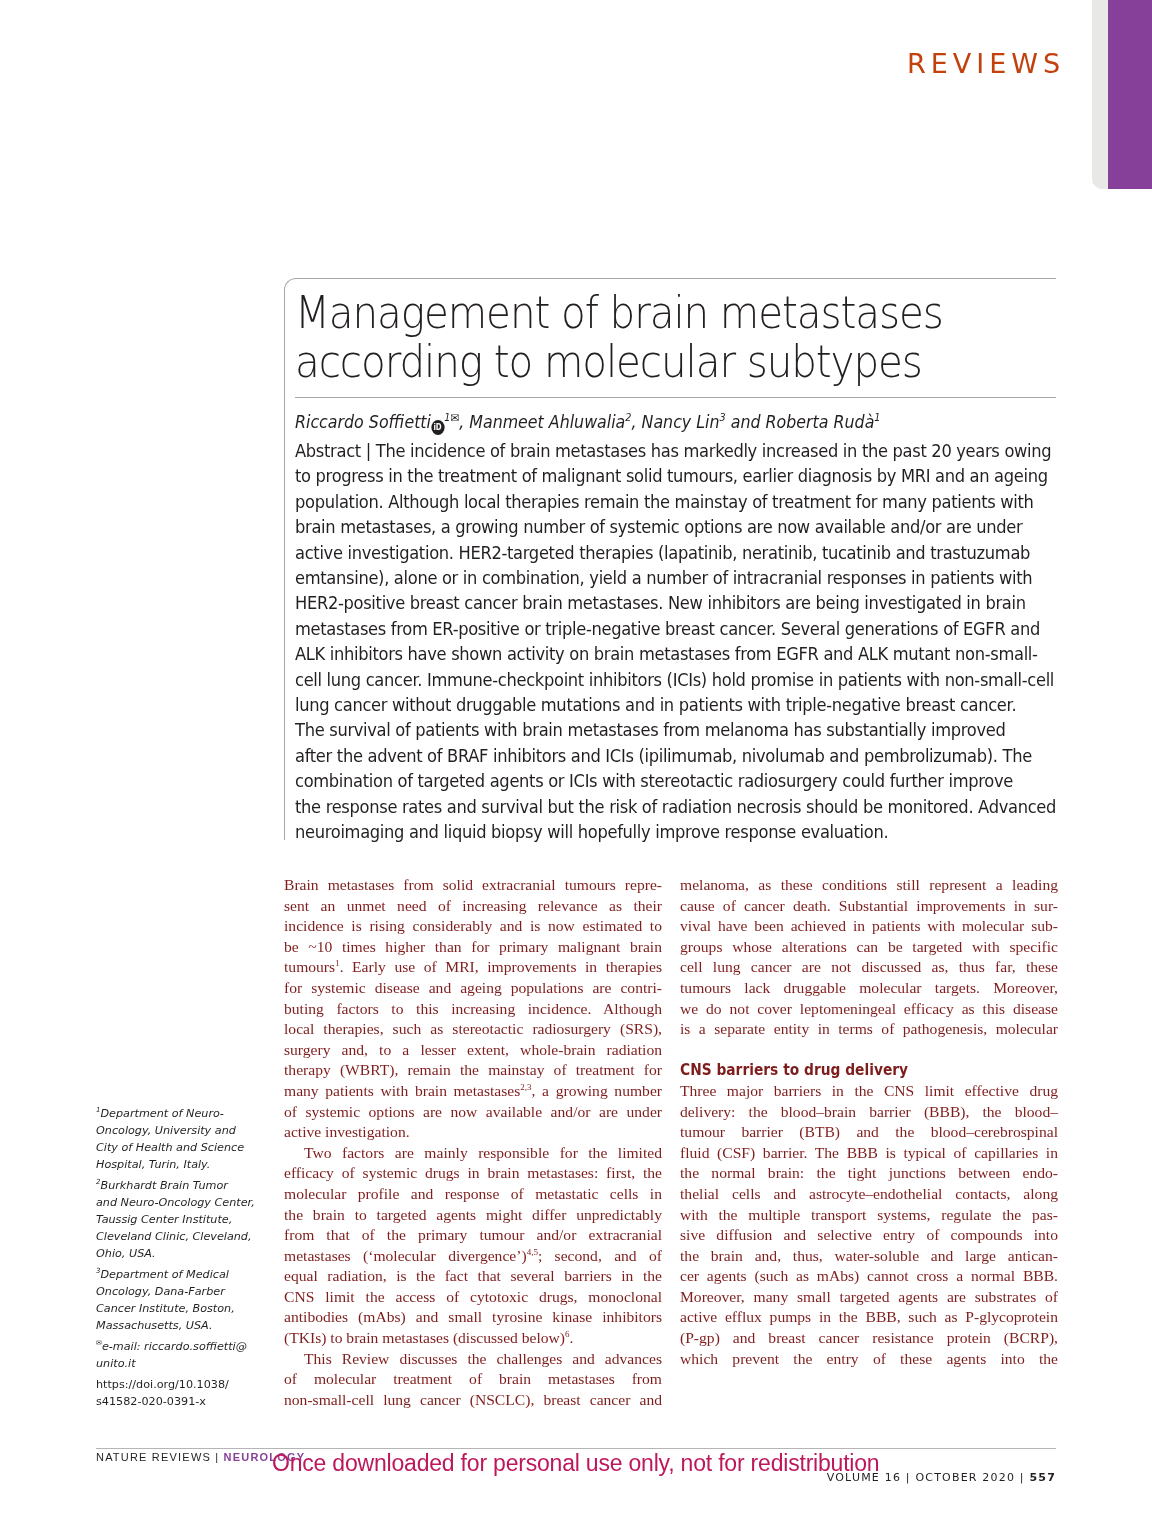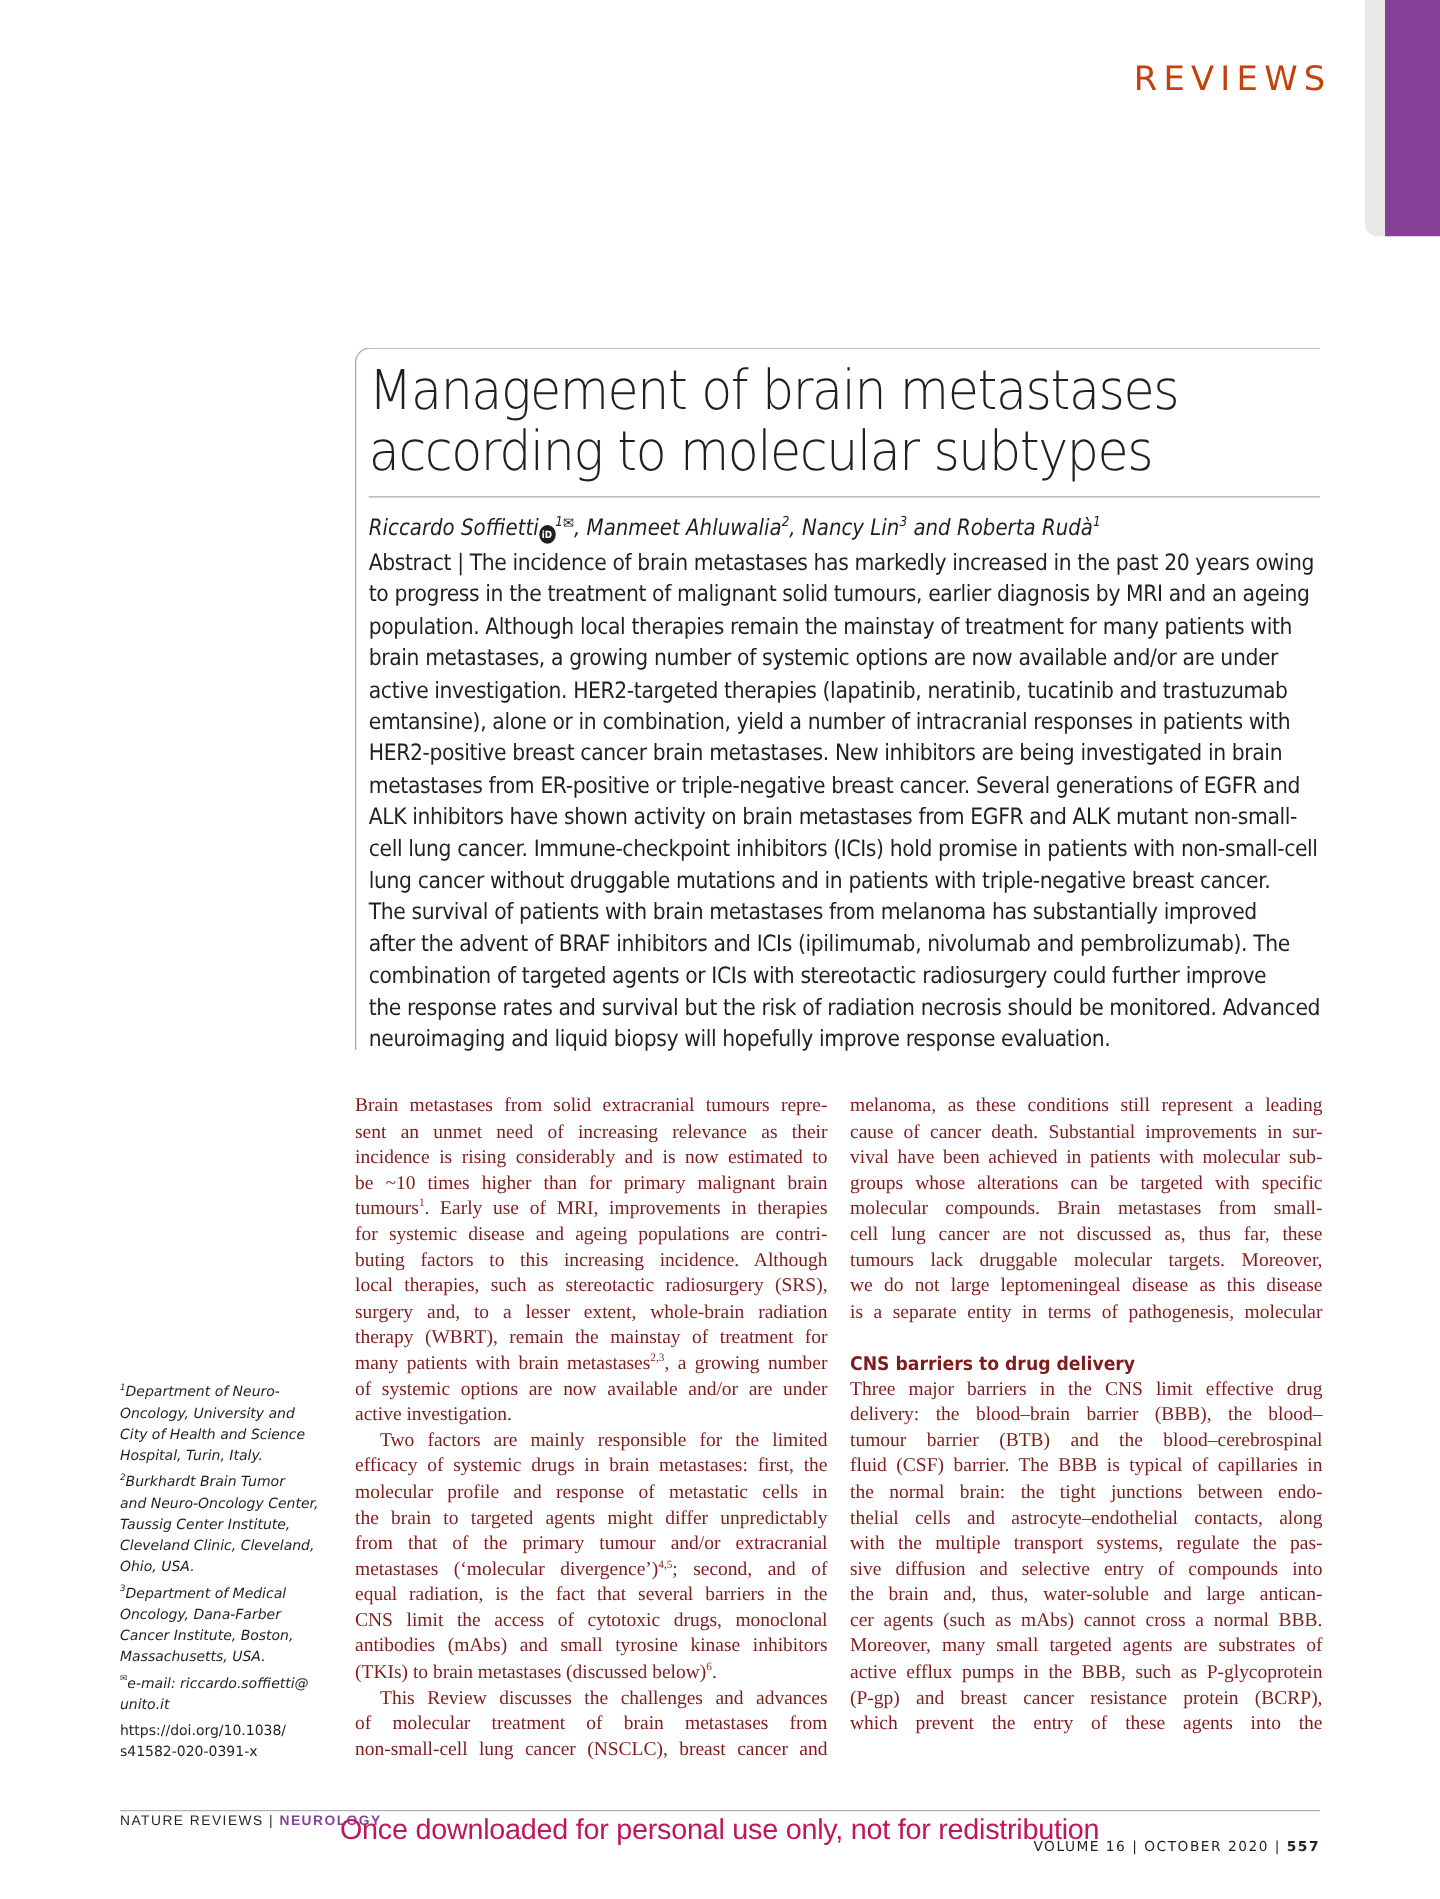--- a/index.html
+++ b/index.html
@@ -182,24 +182,23 @@
     <span class="line">non-small-cell lung cancer (NSCLC), breast cancer and</span>
   </div>
 </div>
 
 <div class="col col-right">
   <div>
     <span class="line">melanoma, as these conditions still represent a leading</span>
     <span class="line">cause of cancer death. Substantial improvements in sur-</span>
     <span class="line">vival have been achieved in patients with molecular sub-</span>
     <span class="line">groups whose alterations can be targeted with specific</span>
-    <span class="line">molecular compounds. Brain metastases from small-</span>
     <span class="line">cell lung cancer are not discussed as, thus far, these</span>
     <span class="line">tumours lack druggable molecular targets. Moreover,</span>
-    <span class="line">we do not large leptomeningeal disease as this disease</span>
+    <span class="line">we do not cover leptomeningeal efficacy as this disease</span>
     <span class="line">is a separate entity in terms of pathogenesis, molecular</span>
   </div>
   <span class="section-heading">CNS barriers to drug delivery</span>
   <div>
     <span class="line">Three major barriers in the CNS limit effective drug</span>
     <span class="line">delivery: the blood–brain barrier (BBB), the blood–</span>
     <span class="line">tumour barrier (BTB) and the blood–cerebrospinal</span>
     <span class="line">fluid (CSF) barrier. The BBB is typical of capillaries in</span>
     <span class="line">the normal brain: the tight junctions between endo-</span>
     <span class="line">thelial cells and astrocyte–endothelial contacts, along</span>

